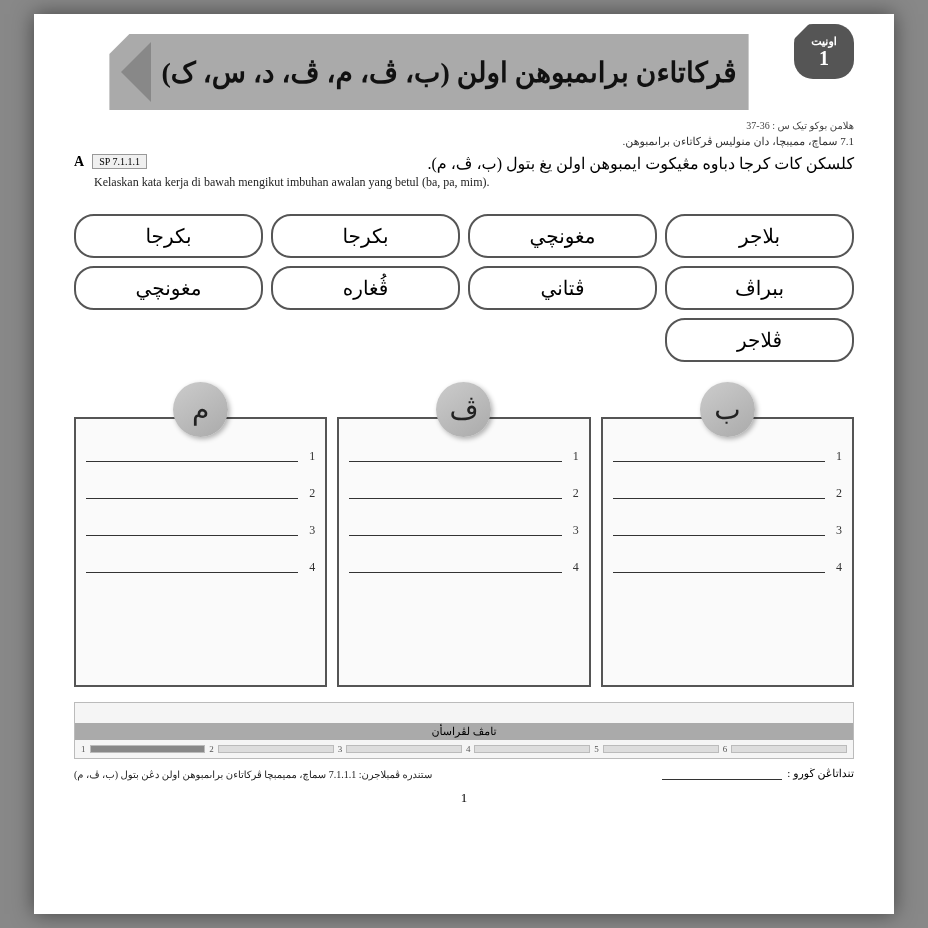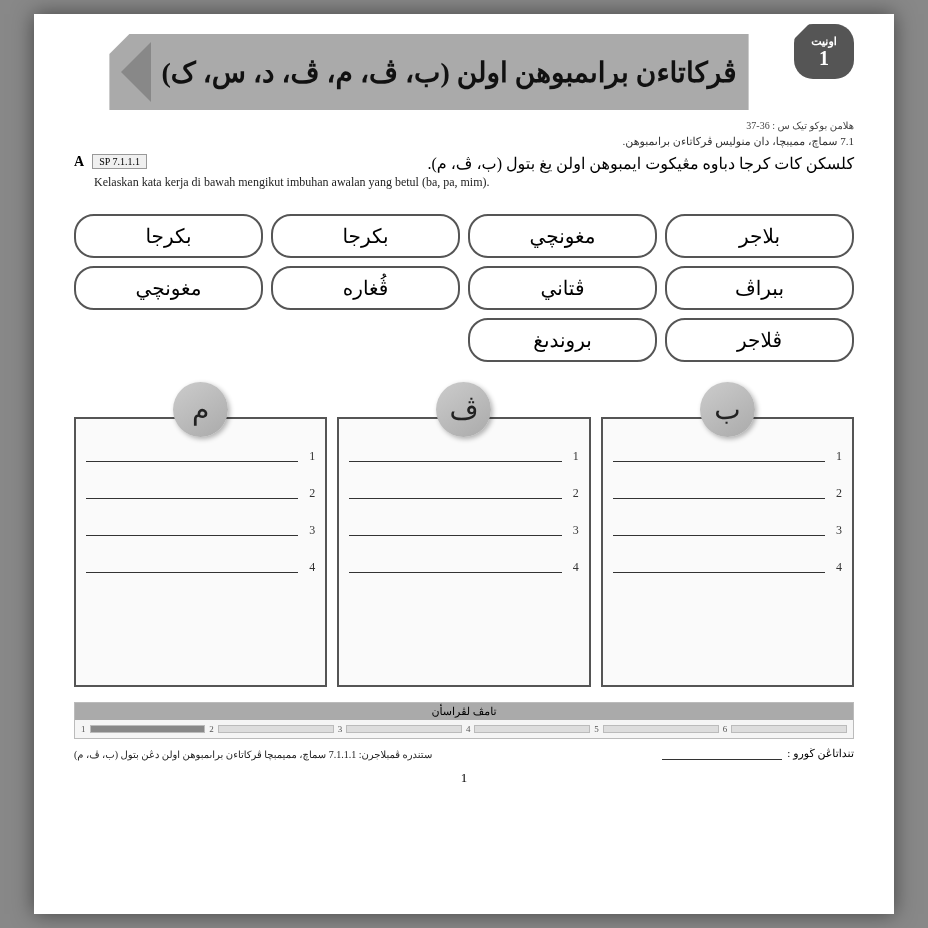--- a/index.html
+++ b/index.html
@@ -217,20 +217,21 @@
       border: 1px solid #bbb;
       background: #f5f5f5;
     }
     .progress-label-row {
       background: #aaa;
       text-align: center;
       font-size: 11px;
       padding: 2px;
       direction: rtl;
       font-family: 'Traditional Arabic', 'Arial Unicode MS', serif;
+      margin-top: 20px;
     }
     .progress-bar-row {
       display: flex;
       align-items: center;
       padding: 4px 6px;
       gap: 4px;
     }
     .progress-num {
       font-size: 9px;
       color: #555;
@@ -321,21 +322,20 @@
     <div class="word-box">مغونچي</div>
     <div class="word-box">بکرجا</div>
 
     <div class="word-box">بکرجا</div>
     <div class="word-box">ببراڤ</div>
     <div class="word-box">ڤتاني</div>
     <div class="word-box">ڤُغاره</div>
 
     <div class="word-box">مغونچي</div>
     <div class="word-box">ڤلاجر</div>
-    <div class="word-box">بروندىغ</div>
   </div>
 
   <div class="classify-area">
 
     <div class="classify-column">
       <div class="circle-badge">م</div>
       <div class="classify-box">
         <div class="classify-line">
           <div class="line"></div>
           <span class="num">1</span>

